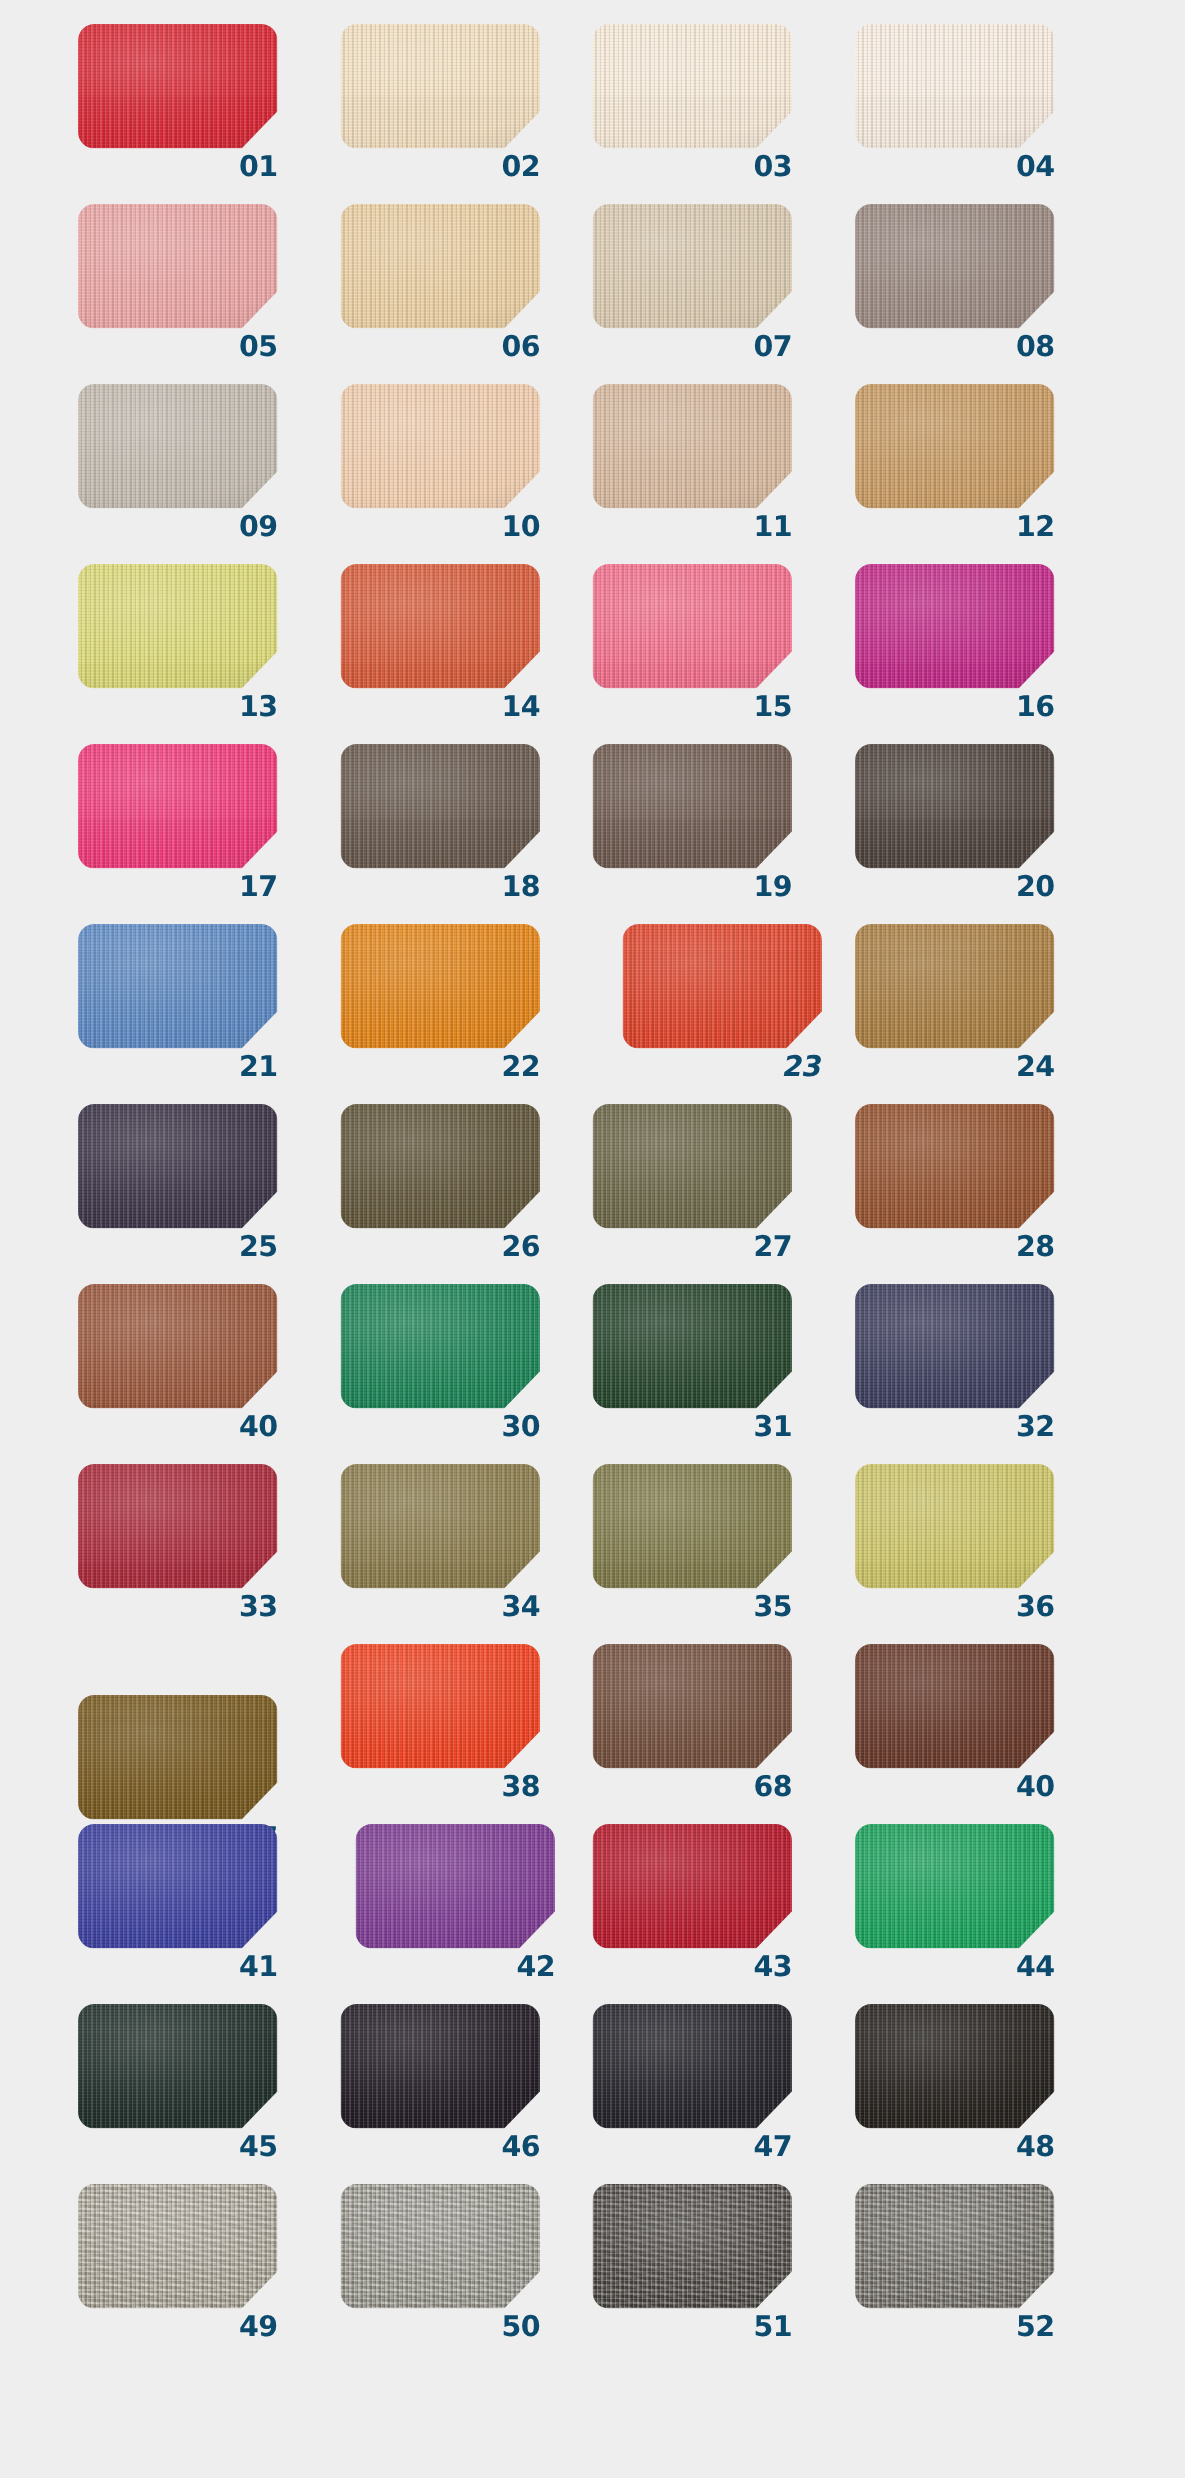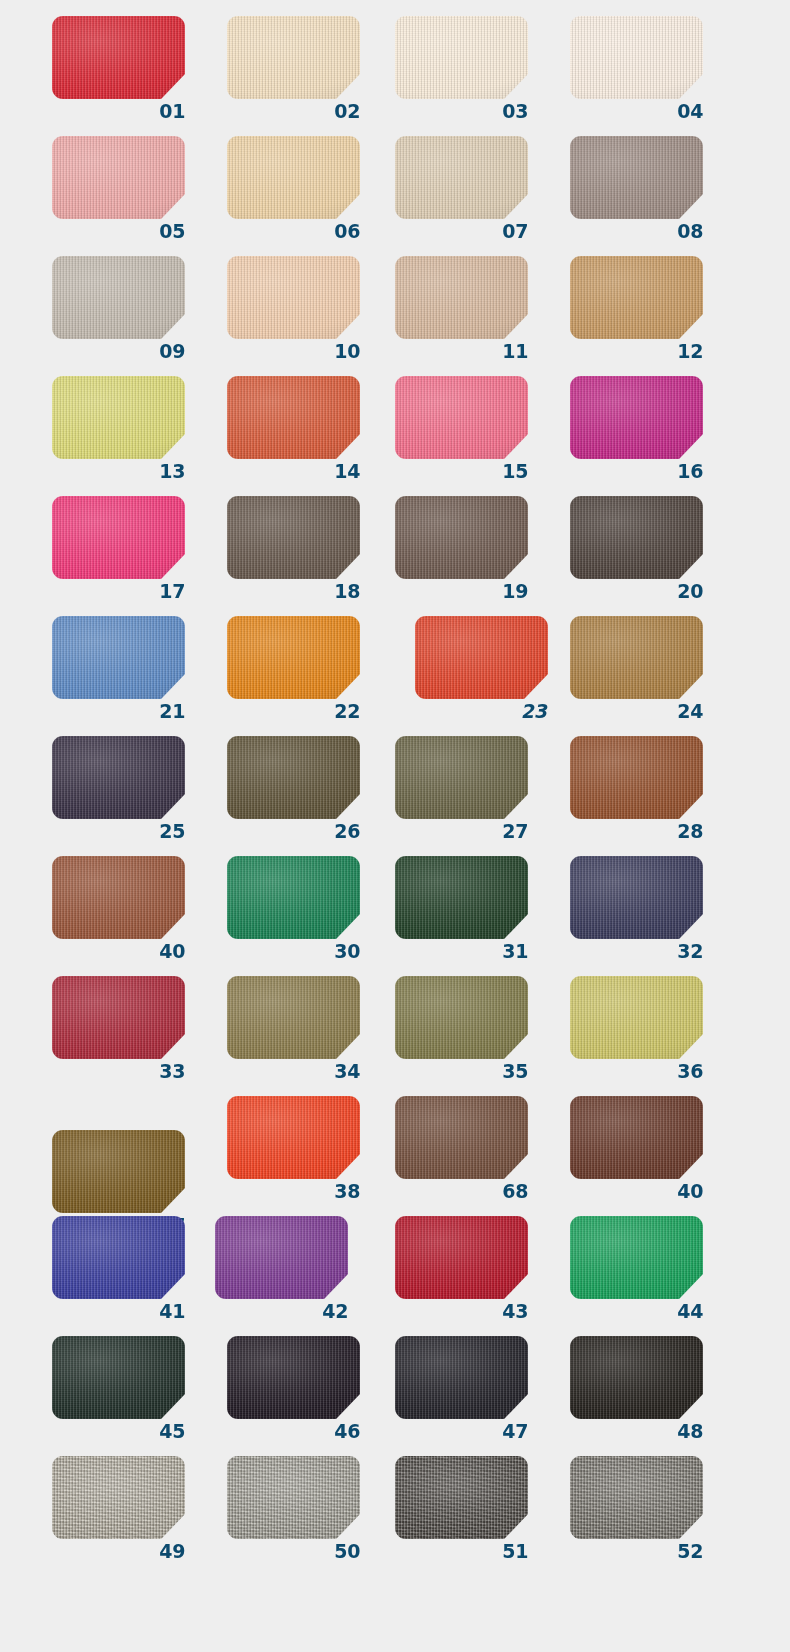--- a/index.html
+++ b/index.html
@@ -283,21 +283,21 @@
       <div class="chip-number">68</div>
     </div>
     <div class="swatch-cell" style="left: 570px; top: 1096px;">
       <div class="chip" title="#6a3b2c" style="background-color: rgb(106, 59, 44);"></div>
       <div class="chip-number">40</div>
     </div>
     <div class="swatch-cell" style="left: 52px; top: 1216px;">
       <div class="chip" title="#3b3f9e" style="background-color: rgb(59, 63, 158);"></div>
       <div class="chip-number">41</div>
     </div>
-    <div class="swatch-cell" style="left: 215px; top: 1216px; padding-left: 20px;">
+    <div class="swatch-cell" style="left: 237px; top: 1216px; padding-left: 20px;">
       <div class="chip" title="#7c3b92" style="background-color: rgb(124, 59, 146);"></div>
       <div class="chip-number">42</div>
     </div>
     <div class="swatch-cell" style="left: 395px; top: 1216px;">
       <div class="chip" title="#b5182b" style="background-color: rgb(181, 24, 43);"></div>
       <div class="chip-number">43</div>
     </div>
     <div class="swatch-cell" style="left: 570px; top: 1216px;">
       <div class="chip" title="#18a05a" style="background-color: rgb(24, 160, 90);"></div>
       <div class="chip-number">44</div>

